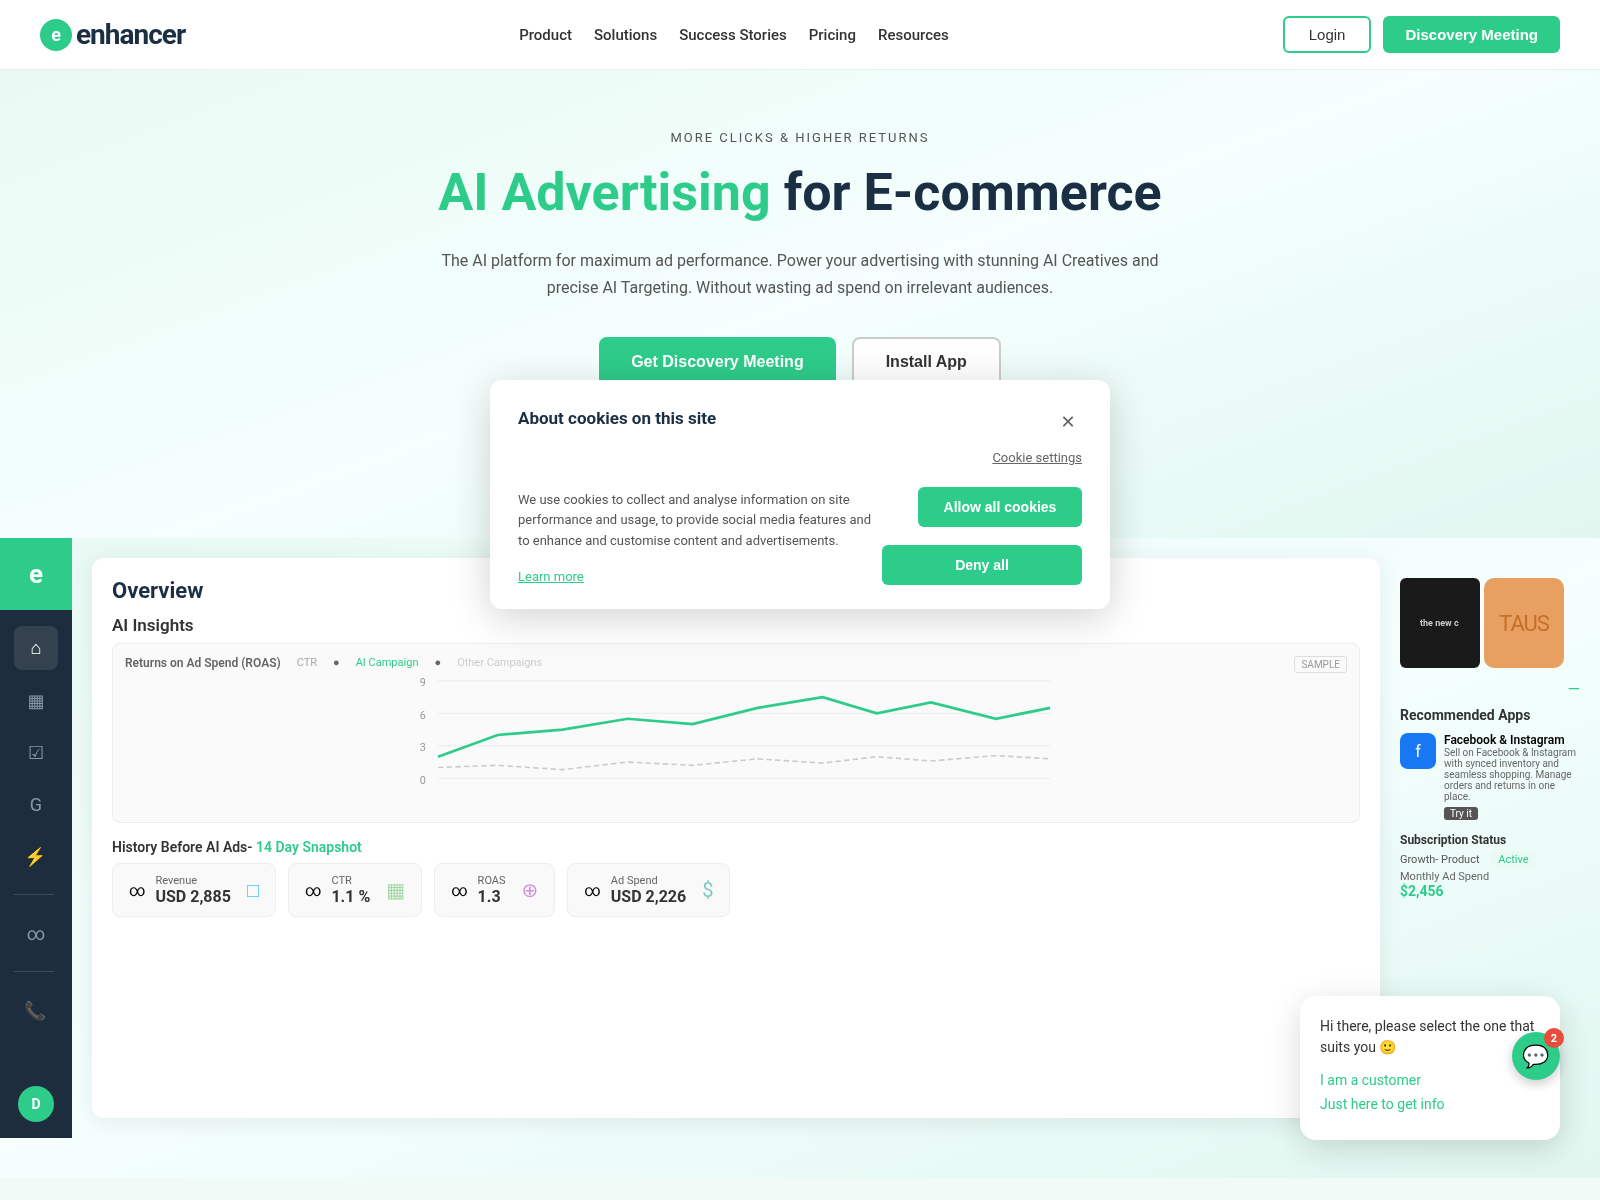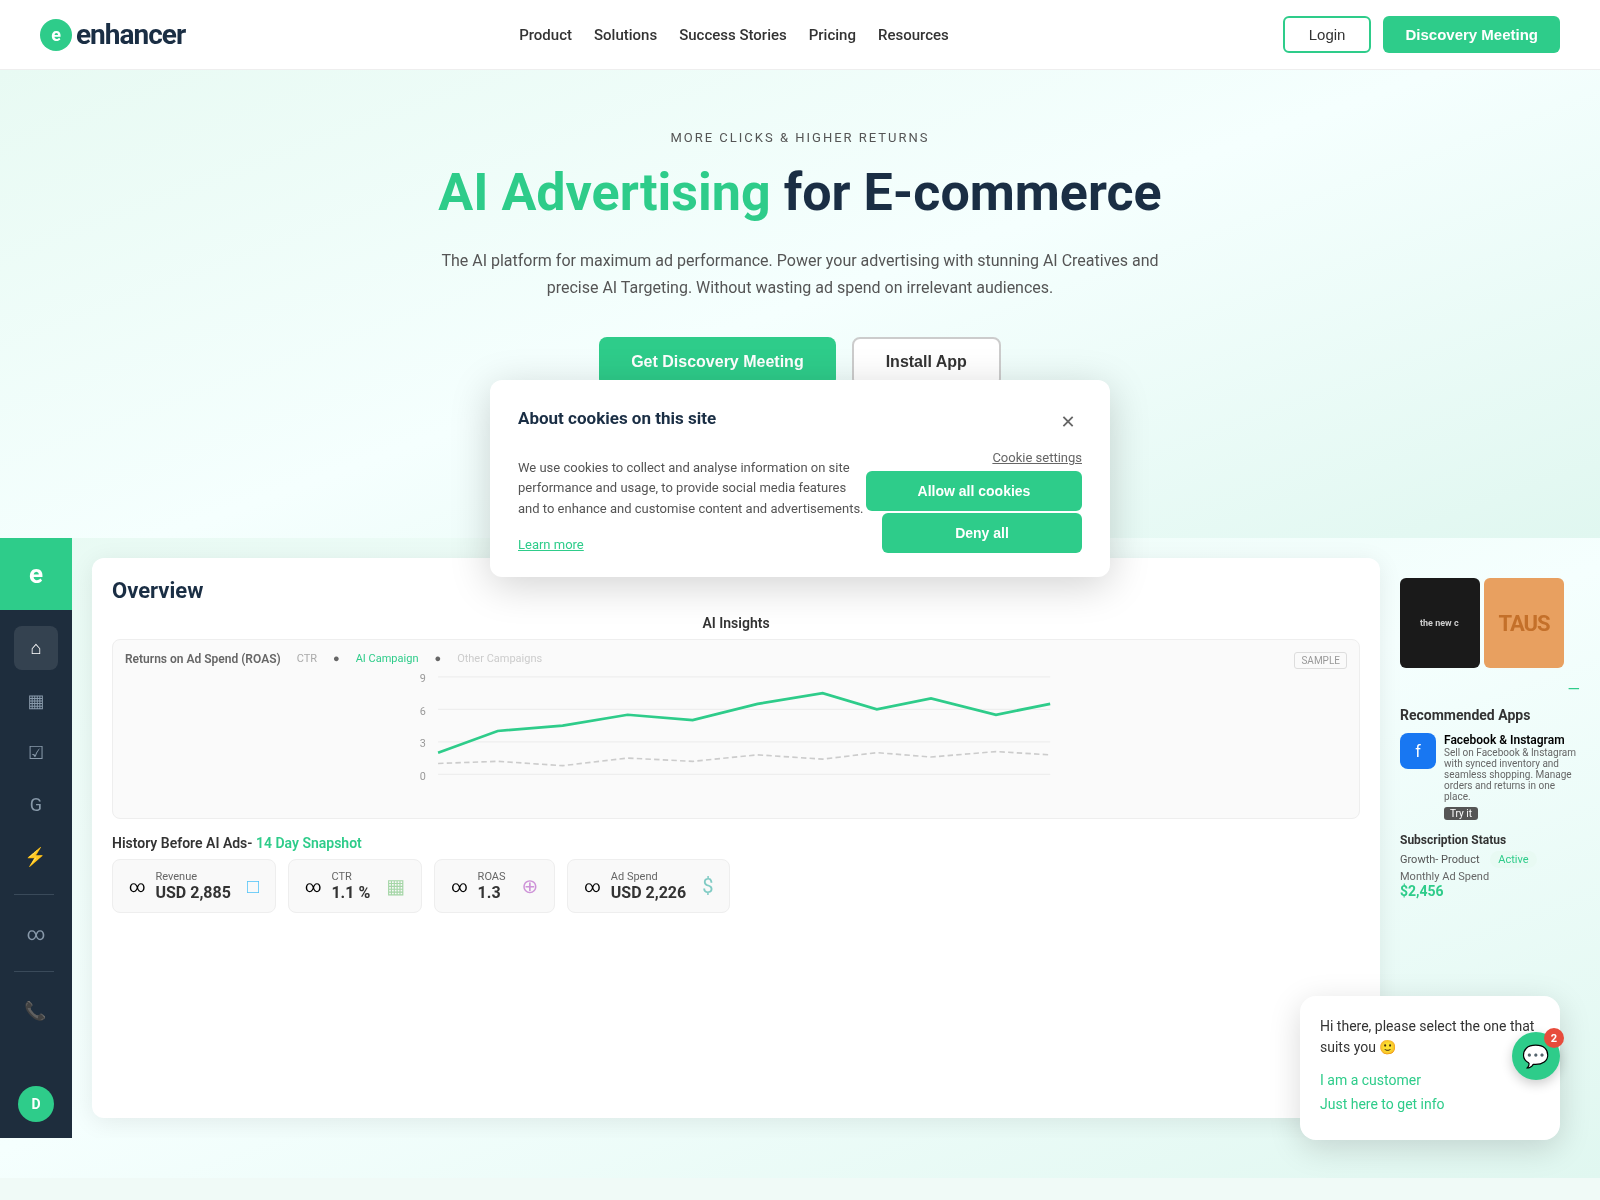--- a/index.html
+++ b/index.html
@@ -85,21 +85,21 @@
       width: 36px; height: 36px; background: #2ecc8a; border-radius: 50%;
       display: flex; align-items: center; justify-content: center; color: #fff; font-weight: 700; font-size: 14px;
       margin-top: auto; margin-bottom: 16px;
     }
     .dashboard-content { flex: 1; padding: 20px 20px 0 20px; overflow: hidden; }
     .dashboard-inner {
       background: #fff; border-radius: 12px; padding: 20px; min-height: 560px;
       box-shadow: 0 4px 24px rgba(0,0,0,0.08);
     }
     .dashboard-header { font-size: 22px; font-weight: 700; color: #1a2e44; margin-bottom: 8px; }
-    .ai-insights { font-size: 14px; font-weight: 600; color: #333; margin: 12px 0 8px; text-align: center; }
+    .ai-insights { font-size: 17px; font-weight: 600; color: #333; margin: 12px 0 8px; }
     .chart-area {
       background: #fafafa; border: 1px solid #eee; border-radius: 8px; padding: 12px;
       height: 180px; position: relative; margin-bottom: 16px;
     }
     .chart-labels { display: flex; gap: 16px; font-size: 11px; color: #666; }
     .chart-labels .lbl-ctr { color: #aaa; }
     .chart-labels .lbl-ai { color: #2ecc8a; }
     .chart-labels .lbl-other { color: #ccc; }
     .chart-sample { position: absolute; top: 12px; right: 12px; font-size: 10px; color: #999; border: 1px solid #ddd; padding: 2px 6px; border-radius: 3px; }
     .chart-svg { width: 100%; height: 130px; }
@@ -118,40 +118,40 @@
     }
     .rec-apps-title { font-size: 14px; font-weight: 700; color: #333; margin-bottom: 10px; }
     .rec-app-card { display: flex; gap: 8px; align-items: flex-start; margin-bottom: 12px; }
     .rec-app-icon { width: 36px; height: 36px; background: #1877f2; border-radius: 8px; display: flex; align-items: center; justify-content: center; color: #fff; font-size: 16px; flex-shrink: 0; }
     .rec-app-name { font-size: 12px; font-weight: 600; }
     .rec-app-desc { font-size: 10px; color: #666; }
     .rec-app-try { font-size: 10px; background: #555; color: #fff; padding: 1px 6px; border-radius: 3px; margin-top: 3px; display: inline-block; }
     .images-strip { display: flex; gap: 4px; margin-bottom: 12px; }
     .img-placeholder { width: 80px; height: 90px; border-radius: 6px; overflow: hidden; }
     .img-black { background: #1a1a1a; }
-    .img-orange { background: #e8a060; display: flex; align-items: center; justify-content: center; font-size: 22px; font-weight: 700; color: #c4702a; letter-spacing: -1px; }
+    .img-orange { background: #e8a060; display: flex; align-items: center; justify-content: center; font-size: 22px; font-weight: 400; color: #c4702a; letter-spacing: -1px; border-radius: 10px; }
 
     
     .cookie-overlay {
       position: absolute; top: 380px; left: 50%; transform: translateX(-50%);
       width: 620px; background: #fff; border-radius: 12px; box-shadow: 0 8px 40px rgba(0,0,0,0.18);
       padding: 28px 28px 24px; z-index: 100;
     }
     .cookie-header { display: flex; justify-content: space-between; align-items: flex-start; margin-bottom: 14px; }
     .cookie-title { font-size: 17px; font-weight: 700; color: #1a2e44; }
     .cookie-close {
       width: 28px; height: 28px; border: none; background: none; cursor: pointer;
       font-size: 18px; color: #666; border-radius: 50%; display: flex; align-items: center; justify-content: center;
     }
     .cookie-body { font-size: 13px; color: #555; line-height: 1.6; margin-bottom: 14px; }
     .cookie-learn { font-size: 13px; color: #2ecc8a; text-decoration: underline; cursor: pointer; }
     .cookie-settings-link { font-size: 13px; color: #666; text-decoration: underline; cursor: pointer; text-align: center; margin-bottom: 4px; }
     .btn-allow-cookies {
       padding: 12px 20px; background: #2ecc8a; border: none; border-radius: 6px;
-      color: #fff; font-size: 14px; font-weight: 600; cursor: pointer; width: 216px;
+      color: #fff; font-size: 14px; font-weight: 600; cursor: pointer; width: 164px;
     }
     .btn-deny {
       padding: 12px 20px; background: #2ecc8a; border: none; border-radius: 6px;
       color: #fff; font-size: 14px; font-weight: 600; cursor: pointer; width: 200px;
     }
 
     
     .chat-widget {
       position: fixed; bottom: 60px; right: 40px;
       background: #fff; border-radius: 16px; box-shadow: 0 8px 32px rgba(0,0,0,0.15);
@@ -166,21 +166,21 @@
       color: #fff; font-size: 22px; cursor: pointer; z-index: 201; box-shadow: 0 4px 12px rgba(0,0,0,0.2);
     }
     .chat-badge {
       position: absolute; top: -4px; right: -4px;
       width: 20px; height: 20px; background: #e74c3c; border-radius: 50%;
       color: #fff; font-size: 11px; font-weight: 700; display: flex; align-items: center; justify-content: center;
     }
 
     .cookie-actions-wrap { display: flex; justify-content: space-between; align-items: flex-end; }
     .cookie-left { flex: 1; }
-    .cookie-right { display: flex; flex-direction: column; gap: 2px; align-items: flex-end; }
+    .cookie-right { display: flex; flex-direction: column; gap: 18px; align-items: flex-end; }
 
     .sub-status-badge { font-size: 11px; background: #e8faf3; color: #2ecc8a; padding: 2px 8px; border-radius: 12px; margin-left: 8px; }
   </style>
 </head>
 <body>
 
 <nav class="navbar">
   <div class="navbar-logo">
     <div class="e-icon">e</div>
     <span>enhancer</span>

